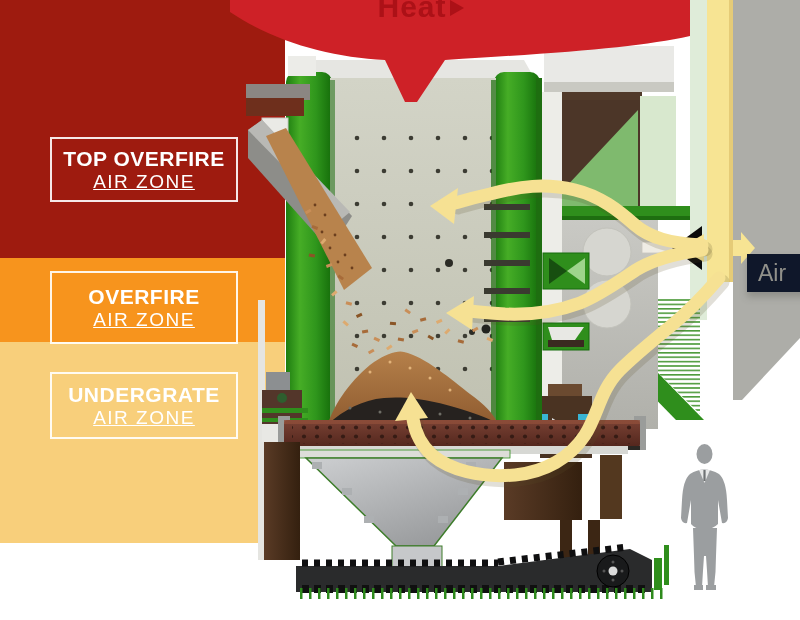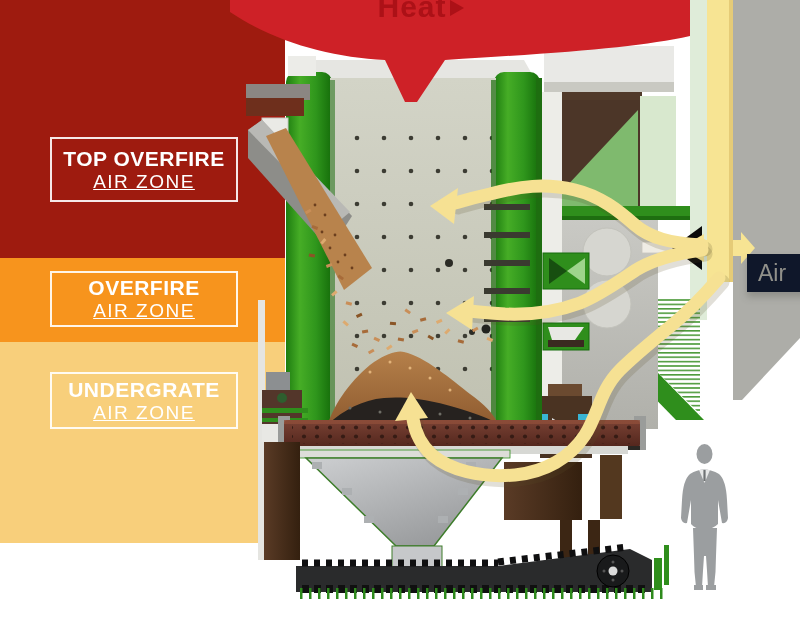--- a/index.html
+++ b/index.html
@@ -10,22 +10,22 @@
   .band{position:absolute;left:0;width:285px;}
   #band-top-overfire{top:0;height:258px;background:#9E1B0F;}
   #band-overfire{top:258px;height:84px;background:#F7941D;}
   #band-undergrate{top:342px;height:201px;background:#F8CF7B;}
   .zone-box{
     position:absolute;left:50px;width:188px;border:2px solid rgba(255,255,255,.9);
     color:#ffffff;display:flex;flex-direction:column;align-items:center;
     justify-content:center;text-align:center;box-sizing:border-box;
   }
   #zone-box-1{top:137px;height:65px;}
-  #zone-box-2{top:271px;height:56px;}
-  #zone-box-3{top:372px;height:57px;}
+  #zone-box-2{top:271px;height:73px;}
+  #zone-box-3{top:372px;height:67px;}
   .zone-line1{font-weight:bold;font-size:21px;letter-spacing:.5px;line-height:1.15;}
   .zone-line2{font-size:19px;letter-spacing:1.5px;line-height:1.15;text-decoration:underline;}
   #air-label{
     position:absolute;left:747px;top:230px;width:77px;height:38px;background:#0f172a;
     color:#90908A;font-size:23px;line-height:38px;padding-left:11px;box-sizing:border-box;
     box-shadow:0 5px 7px rgba(90,90,80,.35);
     margin-top:24px;
   }
   svg.illustration{position:absolute;left:0;top:0;}
 </style>

